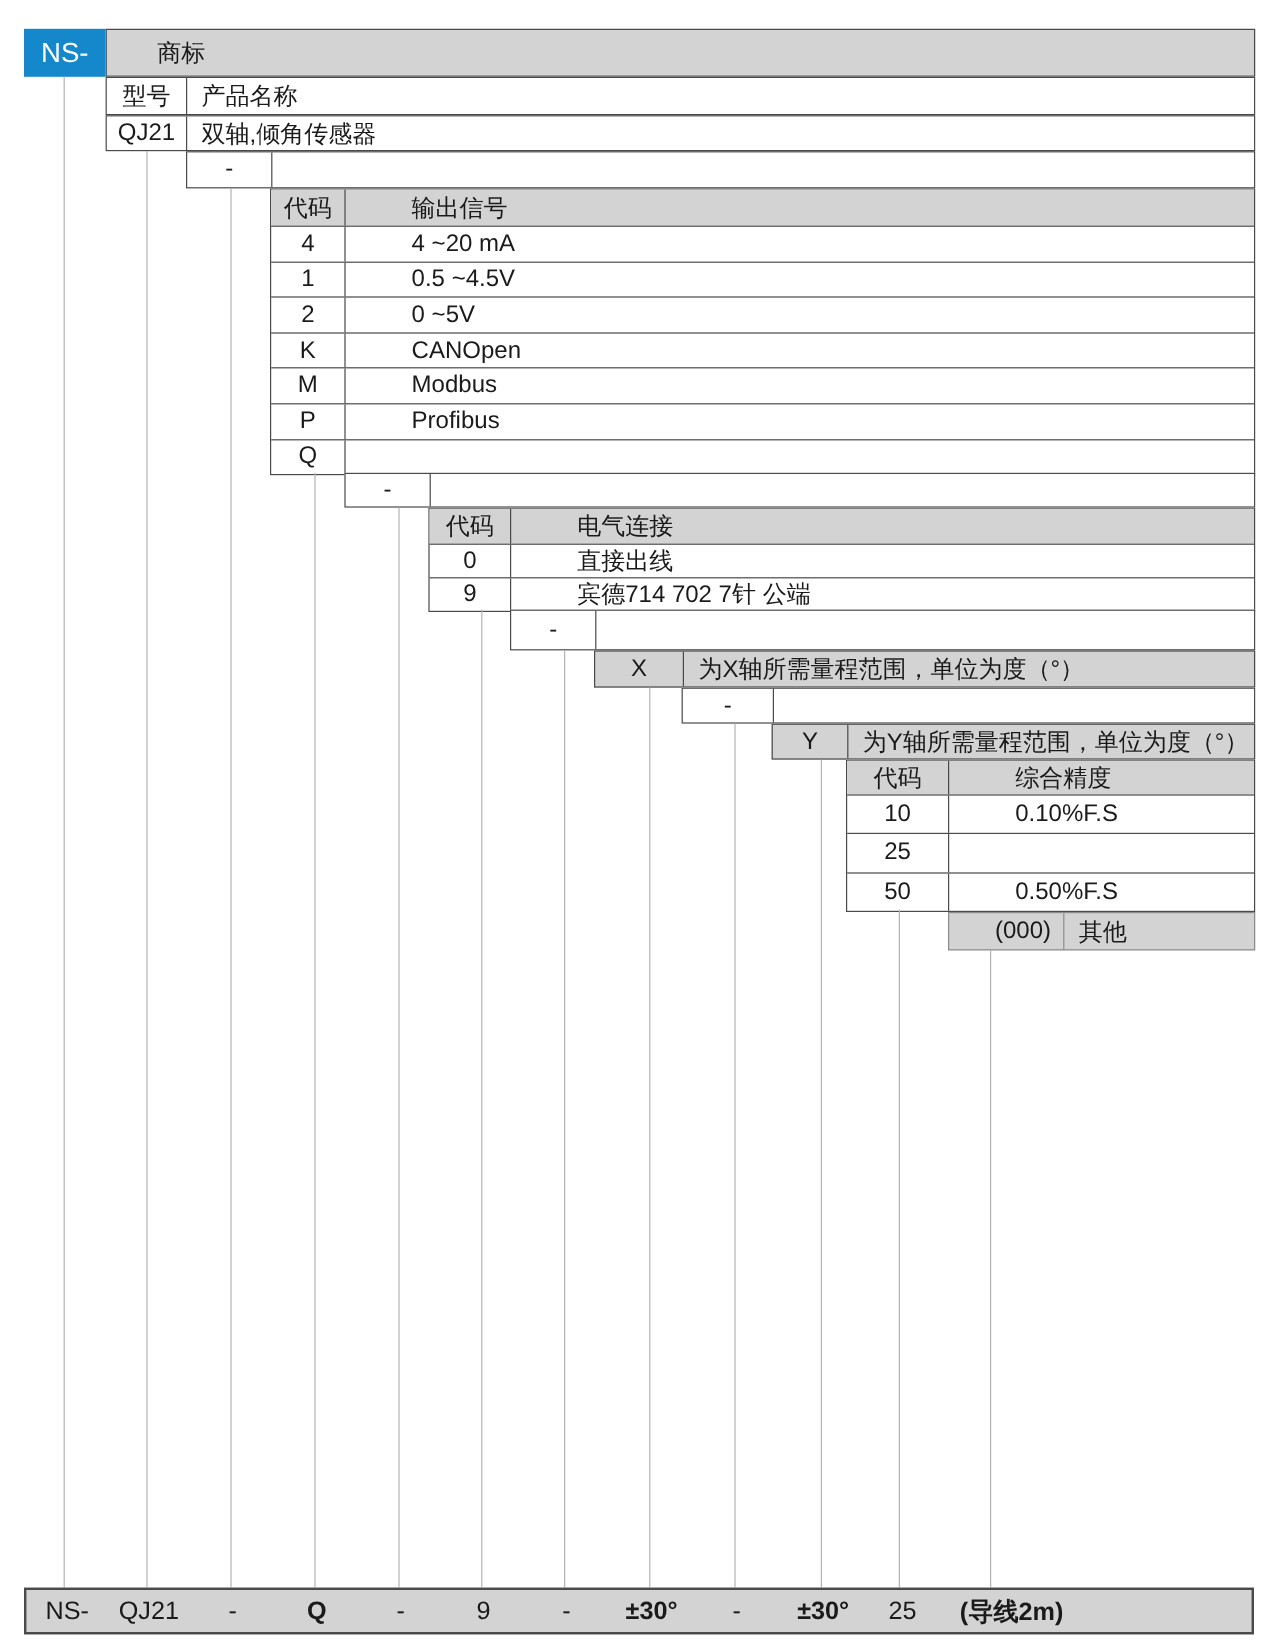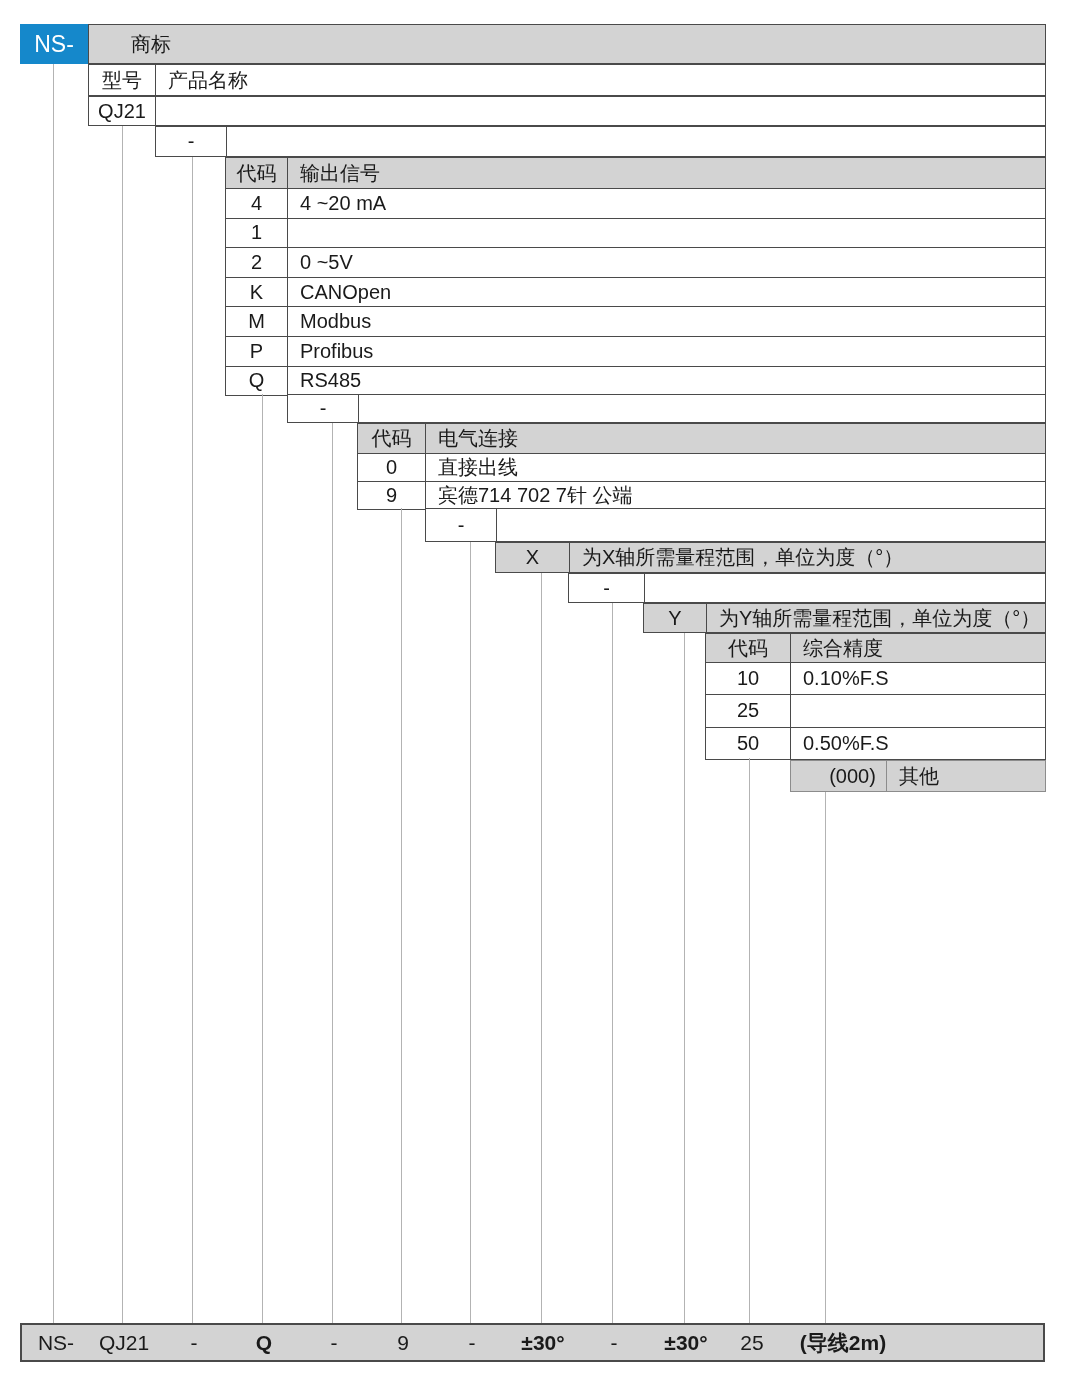--- a/index.html
+++ b/index.html
@@ -26,21 +26,21 @@
   .cellrow.gray{background:#d3d3d3;}
   .code-cell{
     border-right:1px solid #4a4a4a;
     display:flex;align-items:center;justify-content:center;
     flex:0 0 auto;height:100%;
   }
   .desc-cell{flex:1;display:flex;align-items:center;padding-left:12px;}
   .label-cell{flex:1;display:flex;align-items:center;padding-left:10px;}
   
   .tbl{border:1px solid #4a4a4a;background:#ffffff;font-size:20px;}
-  .trow{display:flex;border-top:1px solid #4a4a4a;box-sizing:border-box;}
+  .trow{display:flex;border-top:1px solid #4a4a4a;box-sizing:border-box;gap:43px;}
   .trow:first-of-type{border-top:none;}
   .trow.head{background:#d3d3d3;}
   .tA .trow{height:29.6px;} .tA .trow.head{height:30px;} .tA .code-cell{width:61px;}
   .tB .trow{height:28px;}  .tB .trow.head{height:29px;}  .tB .code-cell{width:67px;}
   .tC .trow{height:32.3px;} .tC .trow.head{height:28px;}  .tC .code-cell{width:84px;}
   .otherrow{border:1px solid #8c8c8c;}
   .otherrow .code-cell{border-right:1px solid #8c8c8c;}
   
   .vline{position:absolute;width:1px;background:#b3b3b3;}
   
@@ -81,59 +81,60 @@
     <div class="label-cell">商标</div>
   </div>
 
   <div class="abs cellrow" style="left:88px;top:64px;width:958px;height:32px;">
     <div class="code-cell" style="width:66px;font-family:Liberation Serif, serif;">型号</div>
     <div class="desc-cell">产品名称</div>
   </div>
 
   <div class="abs cellrow" style="left:88px;top:96px;width:958px;height:30px;">
     <div class="code-cell" style="width:66px;">QJ21</div>
+    <div class="desc-cell">双轴,倾角传感器</div>
   </div>
 
   <div class="abs cellrow" style="left:155px;top:126px;width:891px;height:31px;">
     <div class="code-cell" style="width:70px;">-</div>
     <div class="desc-cell"></div>
   </div>
 
   <div class="abs tbl tA" style="left:225px;top:157px;width:821px;">
     <div class="trow head">
       <div class="code-cell">代码</div>
       <div class="desc-cell">输出信号</div>
     </div>
 
   <div class="trow">
         <div class="code-cell">4</div>
         <div class="desc-cell">4 ~20 mA</div>
       </div>
       <div class="trow">
         <div class="code-cell">1</div>
+        <div class="desc-cell">0.5 ~4.5V</div>
       </div>
       <div class="trow">
         <div class="code-cell">2</div>
         <div class="desc-cell">0 ~5V</div>
       </div>
       <div class="trow">
         <div class="code-cell">K</div>
         <div class="desc-cell">CANOpen</div>
       </div>
       <div class="trow">
         <div class="code-cell">M</div>
         <div class="desc-cell">Modbus</div>
       </div>
       <div class="trow">
         <div class="code-cell">P</div>
         <div class="desc-cell">Profibus</div>
       </div>
       <div class="trow">
         <div class="code-cell">Q</div>
-        <div class="desc-cell">RS485</div>
       </div>
     </div>
 
   <div class="abs cellrow" style="left:287px;top:394px;width:759px;height:29px;">
     <div class="code-cell" style="width:70px;">-</div>
     <div class="desc-cell"></div>
   </div>
 
   <div class="abs tbl tB" style="left:357px;top:423px;width:689px;">
     <div class="trow head">

